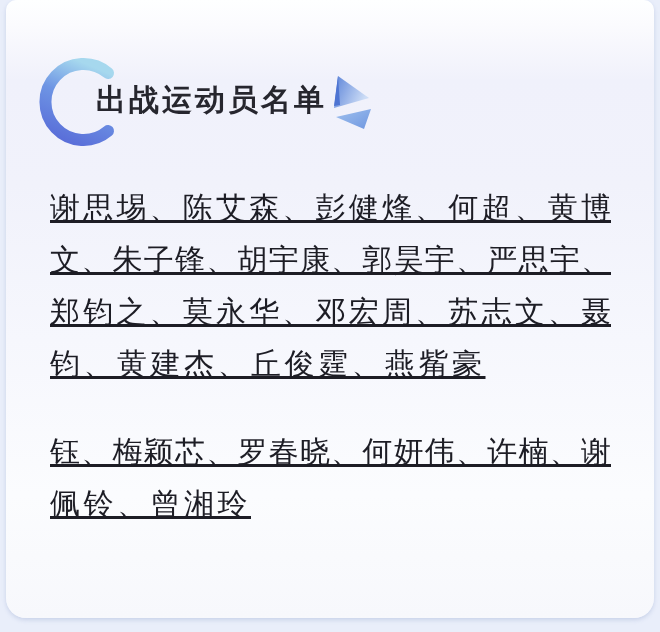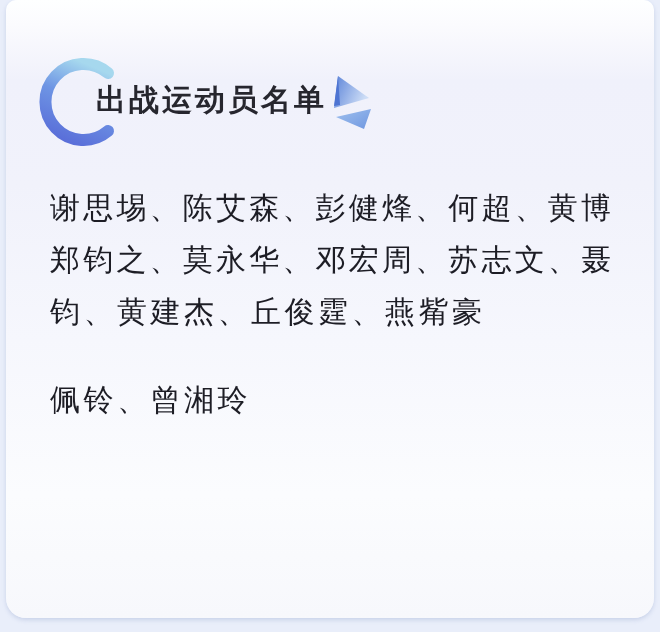--- a/index.html
+++ b/index.html
@@ -29,20 +29,21 @@
   .plane { position: absolute; left: 321px; top: 72px; }
   .roster {
     position: absolute; left: 44px; right: 43px; top: 182px;
     font-size: 30px; color: #1d1d25; line-height: 52px;
   }
   .para { margin-bottom: 36px; }
   .line {
     text-align: justify;
     text-align-last: justify;
     text-justify: inter-character;
+    text-decoration: underline;
   }
   .line.last {
     text-align: center;
     text-align-last: left;
     letter-spacing: 3.5px;
   }
 </style>
 </head>
 <body>
 
@@ -82,23 +83,25 @@
         <polygon points="9,45 44,37 37,57" fill="url(#pg2)"></polygon>
       </svg>
     </span>
 
   </div>
 
   <div class="roster">
 
     <div class="para">
       <div class="line">谢思埸、陈艾森、彭健烽、何超、黄博</div>
+      <div class="line">文、朱子锋、胡宇康、郭昊宇、严思宇、</div>
       <div class="line">郑钧之、莫永华、邓宏周、苏志文、聂</div>
       <div class="line last">钧、黄建杰、丘俊霆、燕觜豪</div>
     </div>
 
     <div class="para">
+      <div class="line">钰、梅颖芯、罗春晓、何妍伟、许楠、谢</div>
       <div class="line last">佩铃、曾湘玲</div>
     </div>
 
   </div>
 
 </div>
 
 </body></html>

